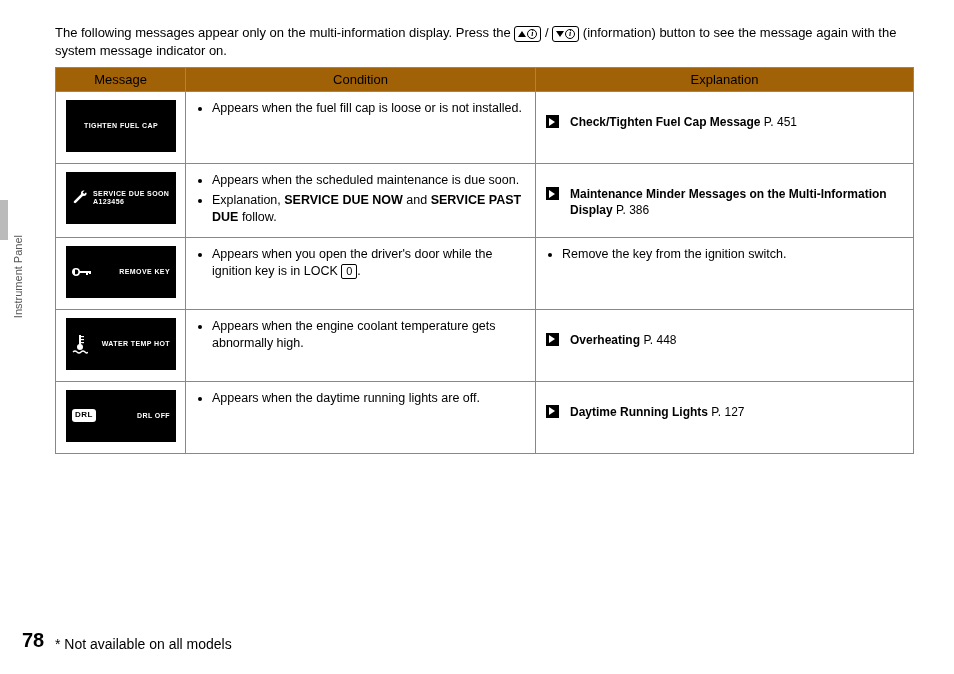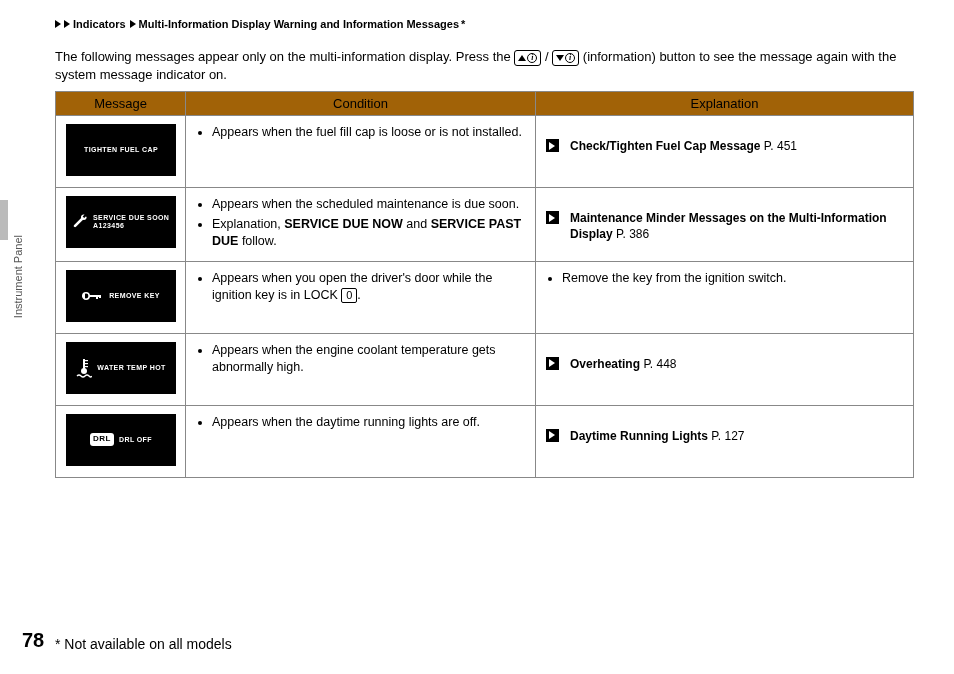--- a/index.html
+++ b/index.html
@@ -100,21 +100,21 @@
     vertical-align: middle;
   }
   .mid-box {
     background: #000;
     color: #fff;
     width: 110px;
     height: 52px;
     margin: 0 auto;
     display: flex;
     align-items: center;
-    justify-content: center;
+    justify-content: space-between;
     gap: 5px;
     font-size: 7px;
     letter-spacing: 0.4px;
     font-weight: bold;
     text-align: left;
     padding: 0 6px;
   }
   .mid-box.center { justify-content: center; text-align: center; }
   .mid-box .glyph { flex: 0 0 auto; display:flex; align-items:center; justify-content:center; }
   .mid-box .txt { flex: 0 1 auto; line-height: 1.15; }
@@ -173,28 +173,20 @@
     background:#fff;color:#000;border-radius:3px;padding:1px 3px;font-size:8px;font-weight:bold;letter-spacing:0.5px;
   }
 </style>
 </head>
 <body>
 
 <div class="side-tab"></div>
 <div class="side-label">Instrument Panel</div>
 
 <div class="page">
-  <div class="breadcrumb">
-    <span class="tri"></span>
-    <span class="tri"></span>
-    <span>Indicators</span>
-    <span class="tri" style="margin-left:2px;"></span>
-    <span>Multi-Information Display Warning and Information Messages</span>
-    <span>*</span>
-  </div>
 
 
   <p class="intro">
     <span>The following messages appear only on the multi-information display. Press the </span>
     <span class="key">
         <span class="mini-tri-up"></span>
         <span class="info-i">i</span>
       </span>
     <span> / </span>
     <span class="key">

